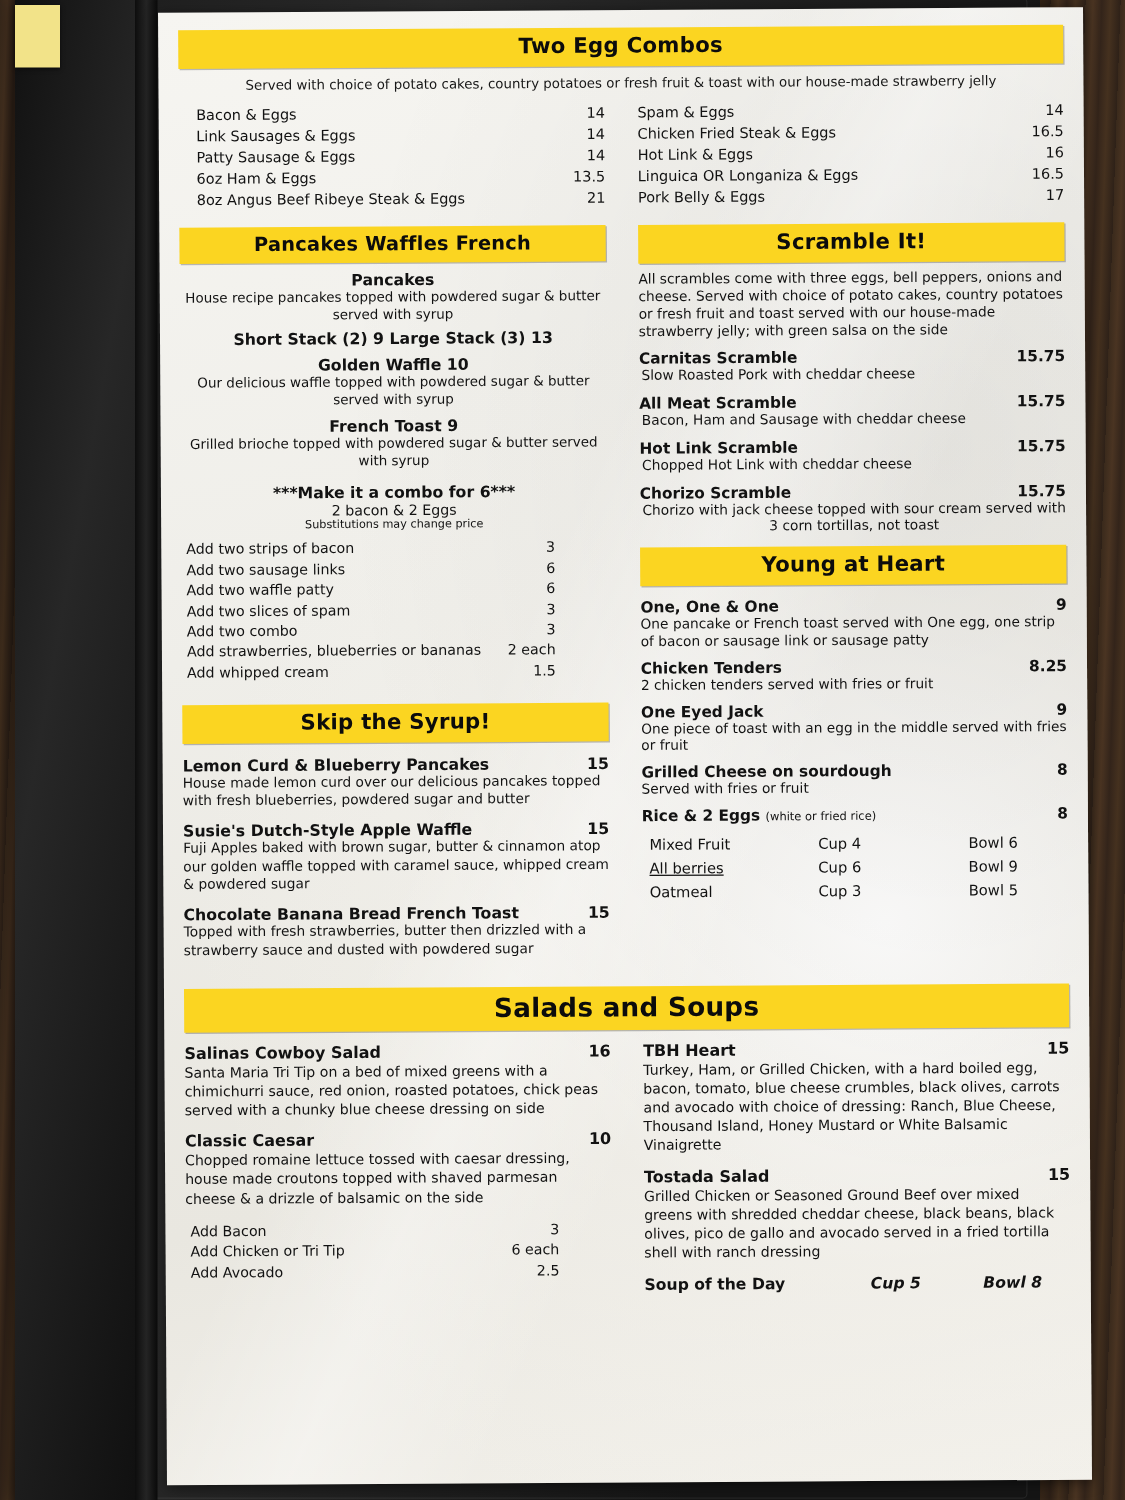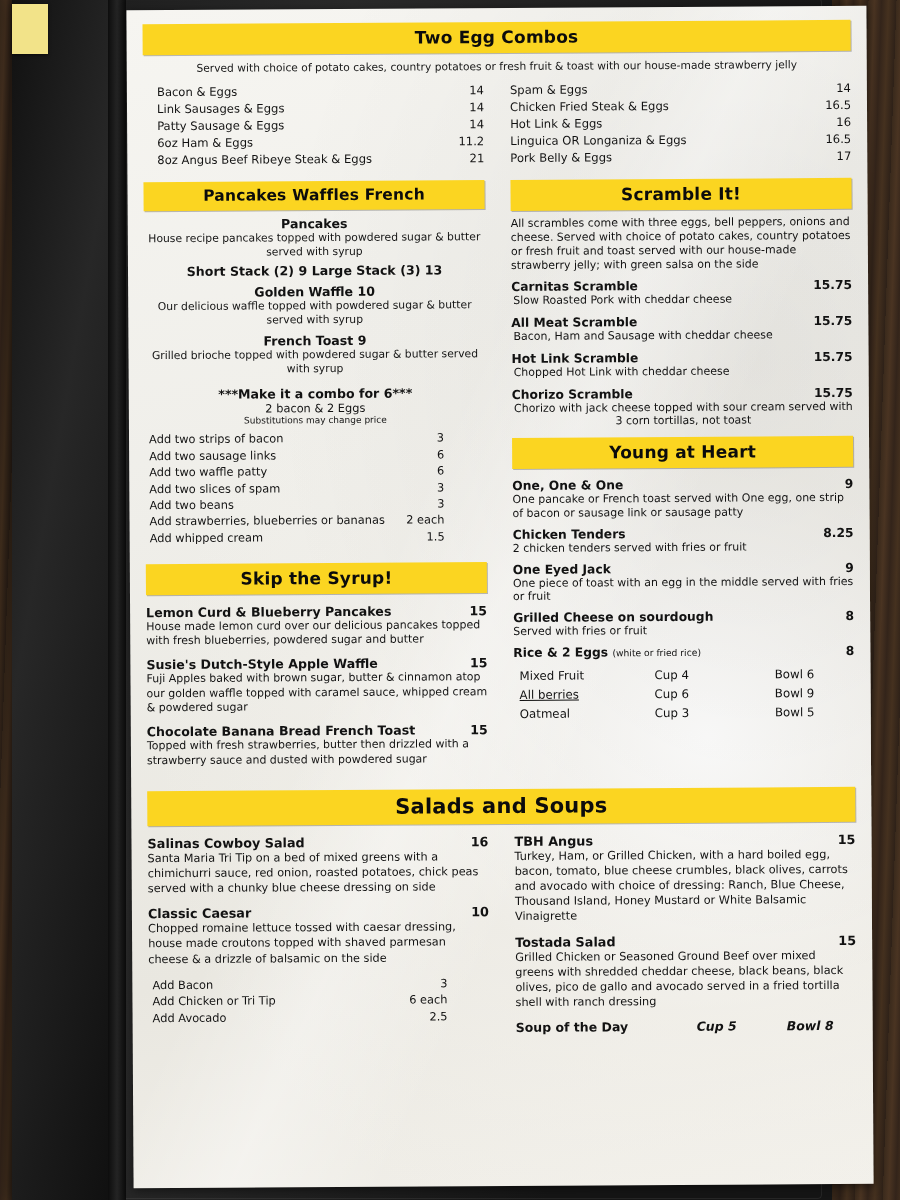--- a/index.html
+++ b/index.html
@@ -219,21 +219,21 @@
         <div class="row pad-l">
           <span class="nm">Link Sausages &amp; Eggs</span>
           <span class="pr">14</span>
         </div>
         <div class="row pad-l">
           <span class="nm">Patty Sausage &amp; Eggs</span>
           <span class="pr">14</span>
         </div>
         <div class="row pad-l">
           <span class="nm">6oz Ham &amp; Eggs</span>
-          <span class="pr">11.2</span>
+          <span class="pr">13.5</span>
         </div>
         <div class="row pad-l">
           <span class="nm">8oz Angus Beef Ribeye Steak &amp; Eggs</span>
           <span class="pr">21</span>
         </div>
       </div>
       <div class="col">
         <div class="row">
           <span class="nm">Spam &amp; Eggs</span>
           <span class="pr">14</span>
@@ -289,21 +289,21 @@
           </div>
           <div class="addrow">
             <span>Add two waffle patty</span>
             <span class="pr">6</span>
           </div>
           <div class="addrow">
             <span>Add two slices of spam</span>
             <span class="pr">3</span>
           </div>
           <div class="addrow">
-            <span>Add two beans</span>
+            <span>Add two combo</span>
             <span class="pr">3</span>
           </div>
           <div class="addrow">
             <span>Add strawberries, blueberries or bananas</span>
             <span class="pr">2 each</span>
           </div>
           <div class="addrow">
             <span>Add whipped cream</span>
             <span class="pr">1.5</span>
           </div>
@@ -463,21 +463,21 @@
           <div class="addrow">
             <span>Add Avocado</span>
             <span class="pr">2.5</span>
           </div>
         </div>
       </div>
 
       <div class="col">
         <div class="salad-item">
           <div class="salad-head">
-            <span>TBH Angus</span>
+            <span>TBH Heart</span>
             <span>15</span>
           </div>
           <div class="salad-desc">Turkey, Ham, or Grilled Chicken, with a hard boiled egg, bacon, tomato, blue cheese crumbles, black olives, carrots and avocado with choice of dressing: Ranch, Blue Cheese, Thousand Island, Honey Mustard or White Balsamic Vinaigrette</div>
         </div>
         <div class="salad-item">
           <div class="salad-head">
             <span>Tostada Salad</span>
             <span>15</span>
           </div>
           <div class="salad-desc">Grilled Chicken or Seasoned Ground Beef over mixed greens with shredded cheddar cheese, black beans, black olives, pico de gallo and avocado served in a fried tortilla shell with ranch dressing</div>

